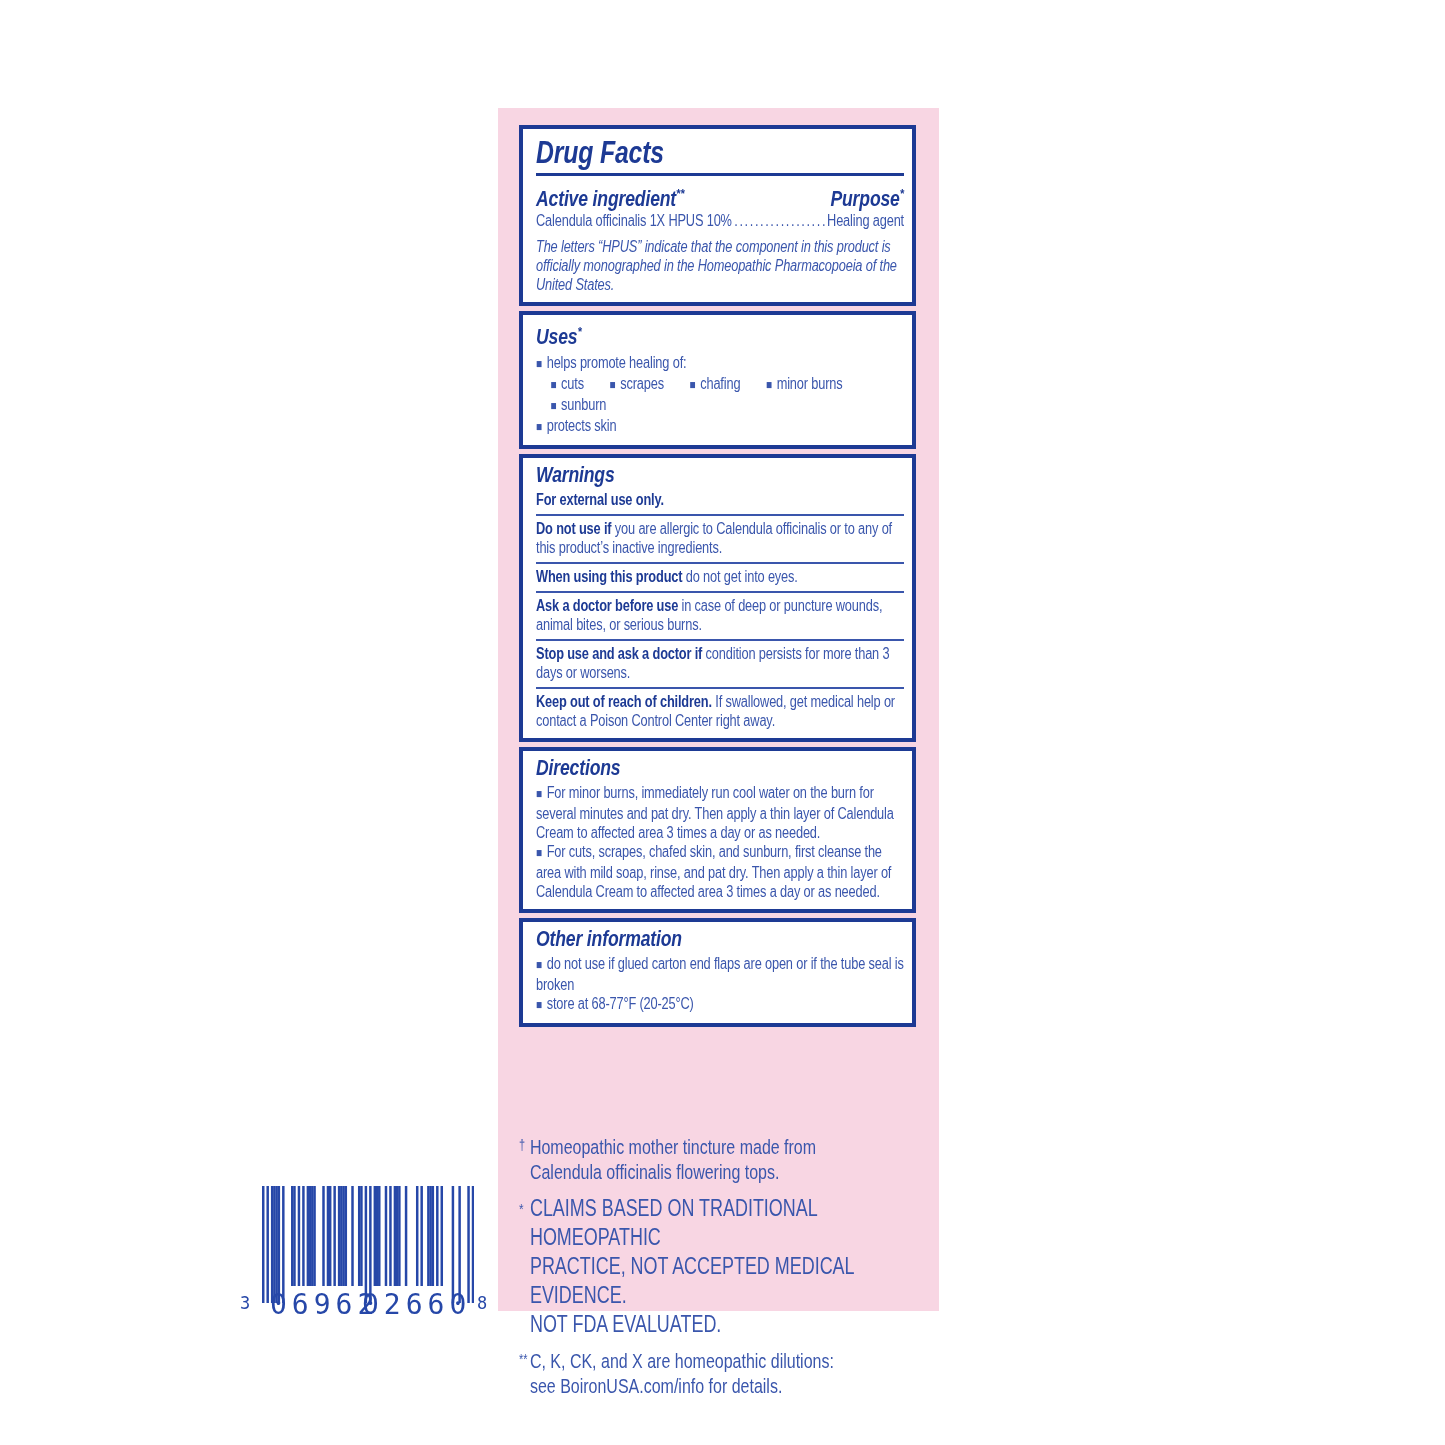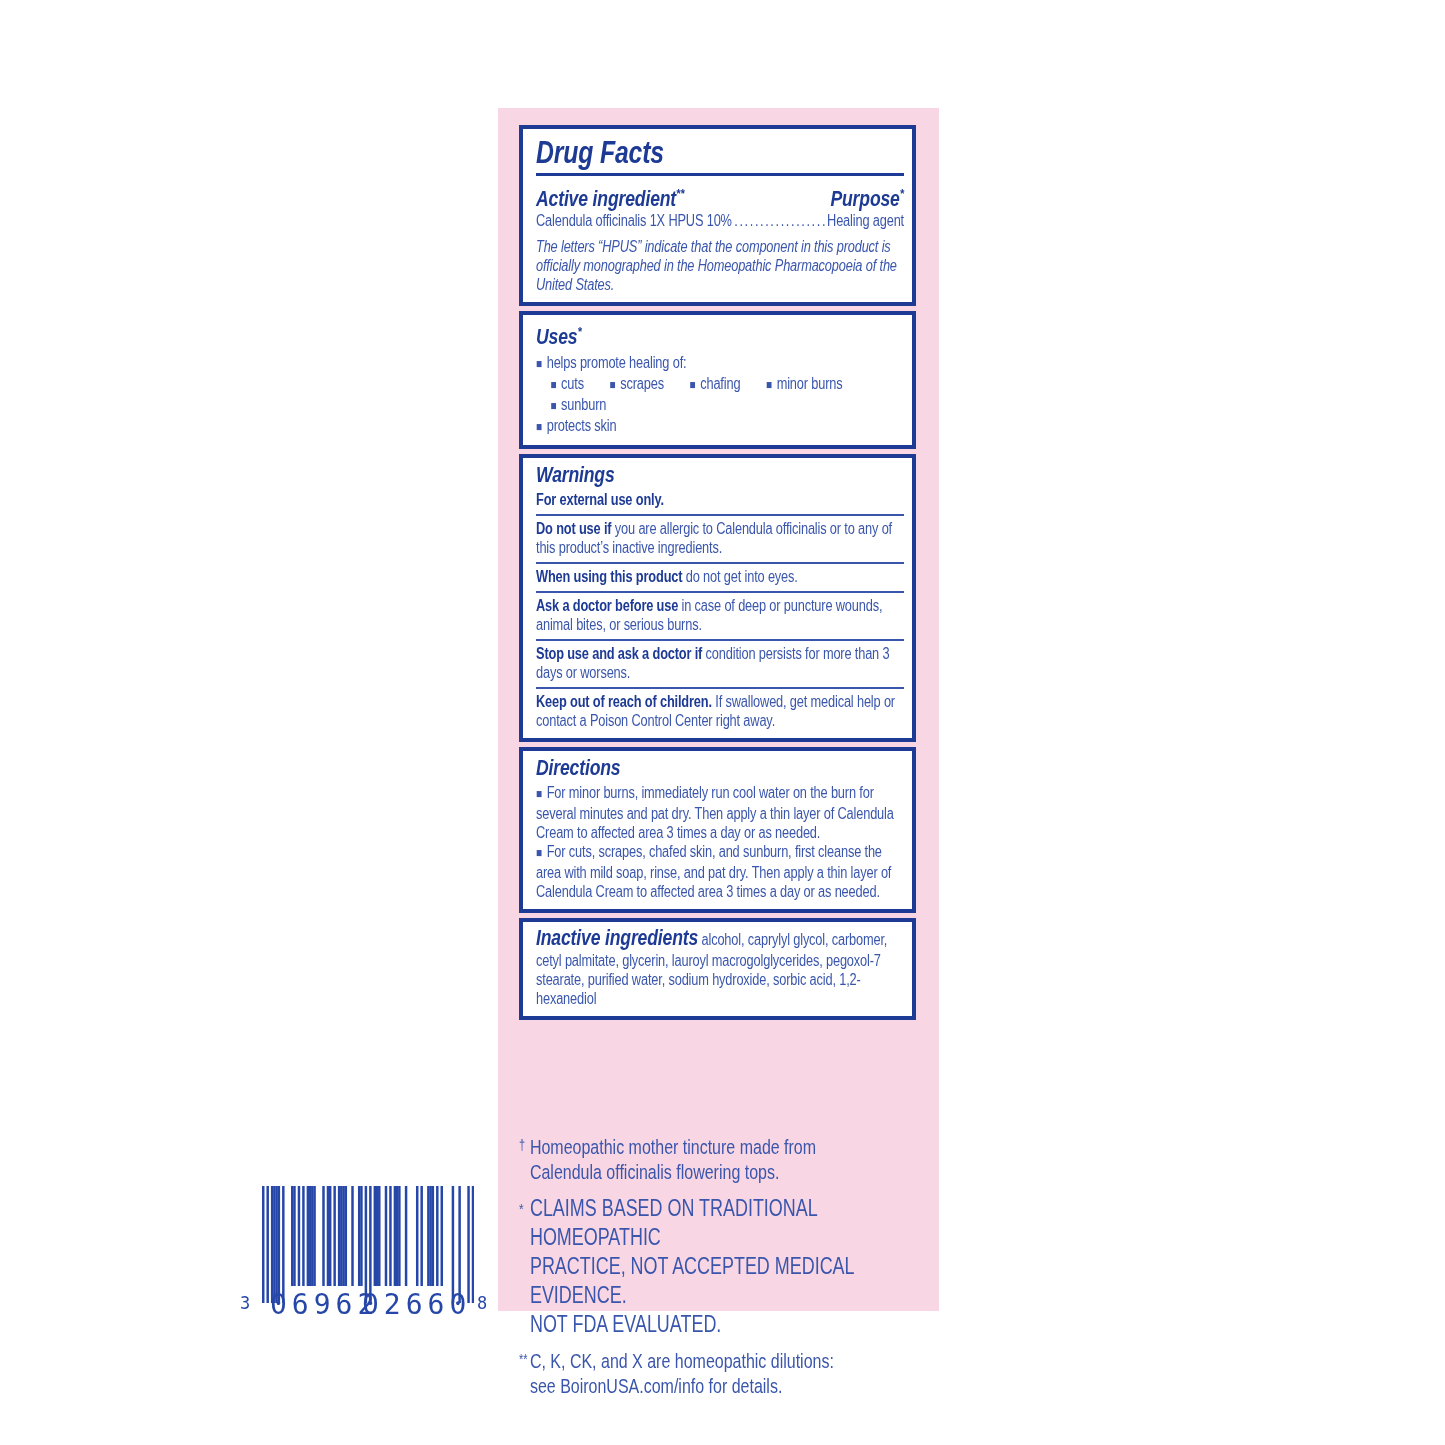--- a/index.html
+++ b/index.html
@@ -100,26 +100,28 @@
       </div>
 
       <div class="fbox">
         <div class="condense">
           <div class="h2">Directions</div>
           <p class="body-t"><span class="sq">■</span><span>For minor burns, immediately run cool water on the burn for several minutes and pat dry. Then apply a thin layer of Calendula Cream to affected area 3 times a day or as needed.</span></p>
           <p class="body-t"><span class="sq">■</span><span>For cuts, scrapes, chafed skin, and sunburn, first cleanse the area with mild soap, rinse, and pat dry. Then apply a thin layer of Calendula Cream to affected area 3 times a day or as needed.</span></p>
         </div>
       </div>
 
-
-      <div class="fbox">
-        <div class="condense">
-          <p class="body-t"><span class="h2" style="margin:0;">Inactive ingredients</span><span> alcohol, caprylyl glycol, carbomer, cetyl palmitate, glycerin, lauroyl macrogolglycerides, pegoxol-7 stearate, purified water, sodium hydroxide, sorbic acid, 1,2-hexanediol</span></p>
-        </div>
-      </div>
+      <div class="fbox">
+        <div class="condense">
+          <div class="h2">Other information</div>
+          <p class="body-t"><span class="sq">■</span><span>do not use if glued carton end flaps are open or if the tube seal is broken</span></p>
+          <p class="body-t"><span class="sq">■</span><span>store at 68-77°F (20-25°C)</span></p>
+        </div>
+      </div>
+
 
 
     </div>
 
     <div class="footnotes">
       <div class="fn-condense">
         <div class="fn fn-small">
           <span class="mark">†</span>
           <div>Homeopathic mother tincture made from</div>
           <div>Calendula officinalis flowering tops.</div>

